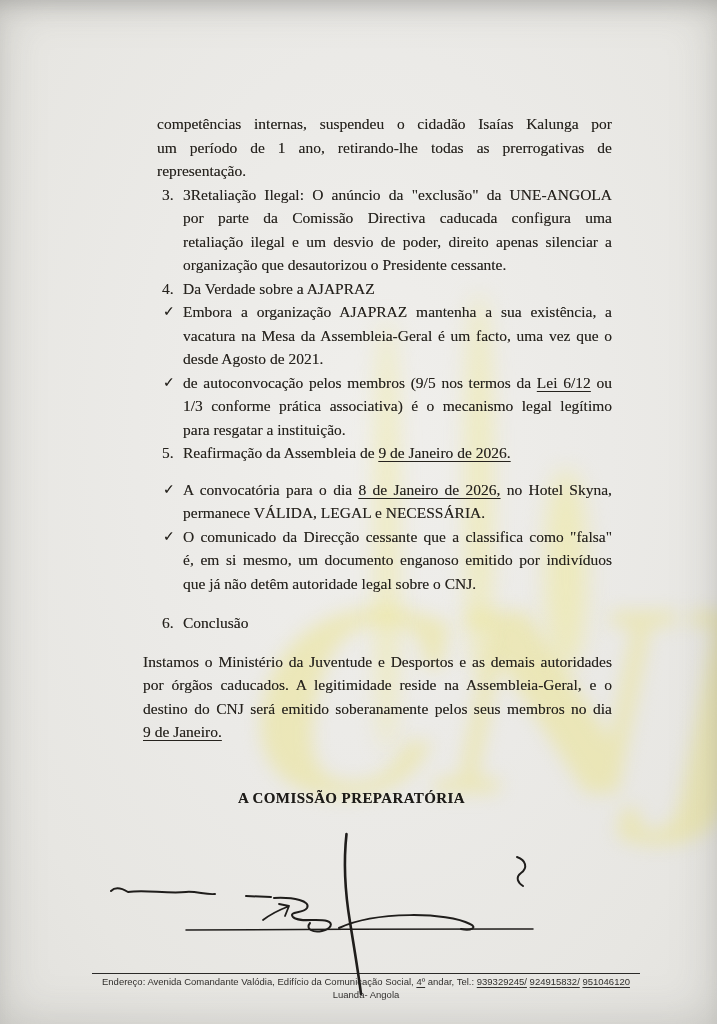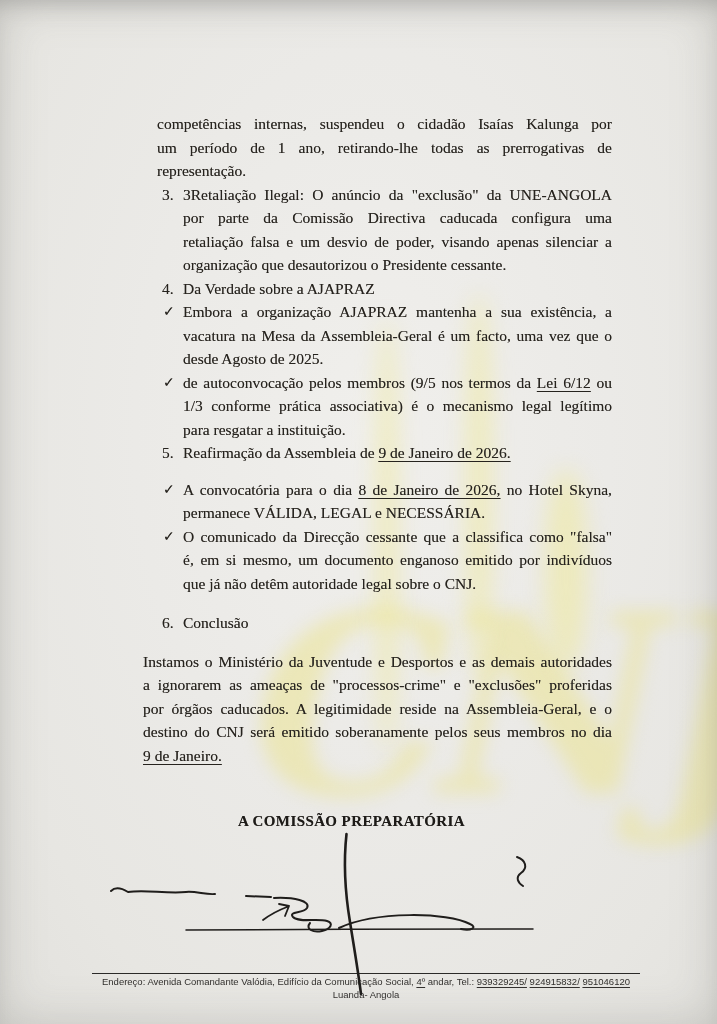--- a/index.html
+++ b/index.html
@@ -73,36 +73,36 @@
             <div class="line"><span>competências internas, suspendeu o cidadão Isaías Kalunga por</span></div>
             <div class="line"><span>um período de 1 ano, retirando-lhe todas as prerrogativas de</span></div>
             <div class="line last"><span>representação.</span></div>
           </div>
         </div>
         <div class="block numbered" data-block-id="item-3">
           <span class="marker">3.</span>
           <div class="body">
             <div class="line"><span>3Retaliação Ilegal: O anúncio da "exclusão" da UNE-ANGOLA</span></div>
             <div class="line"><span>por parte da Comissão Directiva caducada configura uma</span></div>
-            <div class="line"><span>retaliação falsa e um desvio de poder, visando apenas silenciar a</span></div>
+            <div class="line"><span>retaliação ilegal e um desvio de poder, direito apenas silenciar a</span></div>
             <div class="line last"><span>organização que desautorizou o Presidente cessante.</span></div>
           </div>
         </div>
         <div class="block numbered" data-block-id="item-4">
           <span class="marker">4.</span>
           <div class="body">
             <div class="line last"><span>Da Verdade sobre a AJAPRAZ</span></div>
           </div>
         </div>
         <div class="block check" data-block-id="check-embora">
           <span class="marker">✓</span>
           <div class="body">
             <div class="line"><span>Embora a organização AJAPRAZ mantenha a sua existência, a</span></div>
             <div class="line"><span>vacatura na Mesa da Assembleia-Geral é um facto, uma vez que o</span></div>
-            <div class="line last"><span>desde Agosto de 2025.</span></div>
+            <div class="line last"><span>desde Agosto de 2021.</span></div>
           </div>
         </div>
         <div class="block check" data-block-id="check-perante">
           <span class="marker">✓</span>
           <div class="body">
             <div class="line"><span>de autoconvocação pelos membros (9/5 nos termos da </span><span class="u">Lei 6/12</span><span> ou</span></div>
             <div class="line"><span>1/3 conforme prática associativa) é o mecanismo legal legítimo</span></div>
             <div class="line last"><span>para resgatar a instituição.</span></div>
           </div>
         </div>
@@ -129,21 +129,20 @@
         </div>
         <div class="block numbered" data-block-id="item-6">
           <span class="marker">6.</span>
           <div class="body">
             <div class="line last"><span>Conclusão</span></div>
           </div>
         </div>
         <div class="block paragraph" data-block-id="closing-para">
           <div class="body">
             <div class="line"><span>Instamos o Ministério da Juventude e Desportos e as demais autoridades</span></div>
-            <div class="line"><span>a ignorarem as ameaças de "processos-crime" e "exclusões" proferidas</span></div>
             <div class="line"><span>por órgãos caducados. A legitimidade reside na Assembleia-Geral, e o</span></div>
             <div class="line"><span>destino do CNJ será emitido soberanamente pelos seus membros no dia</span></div>
             <div class="line last"><span class="u">9 de Janeiro.</span></div>
           </div>
         </div>
       </div>
     <div class="signoff">A COMISSÃO PREPARATÓRIA</div>
   </div>
 
   <svg class="ink" width="717" height="1024" viewBox="0 0 717 1024">

